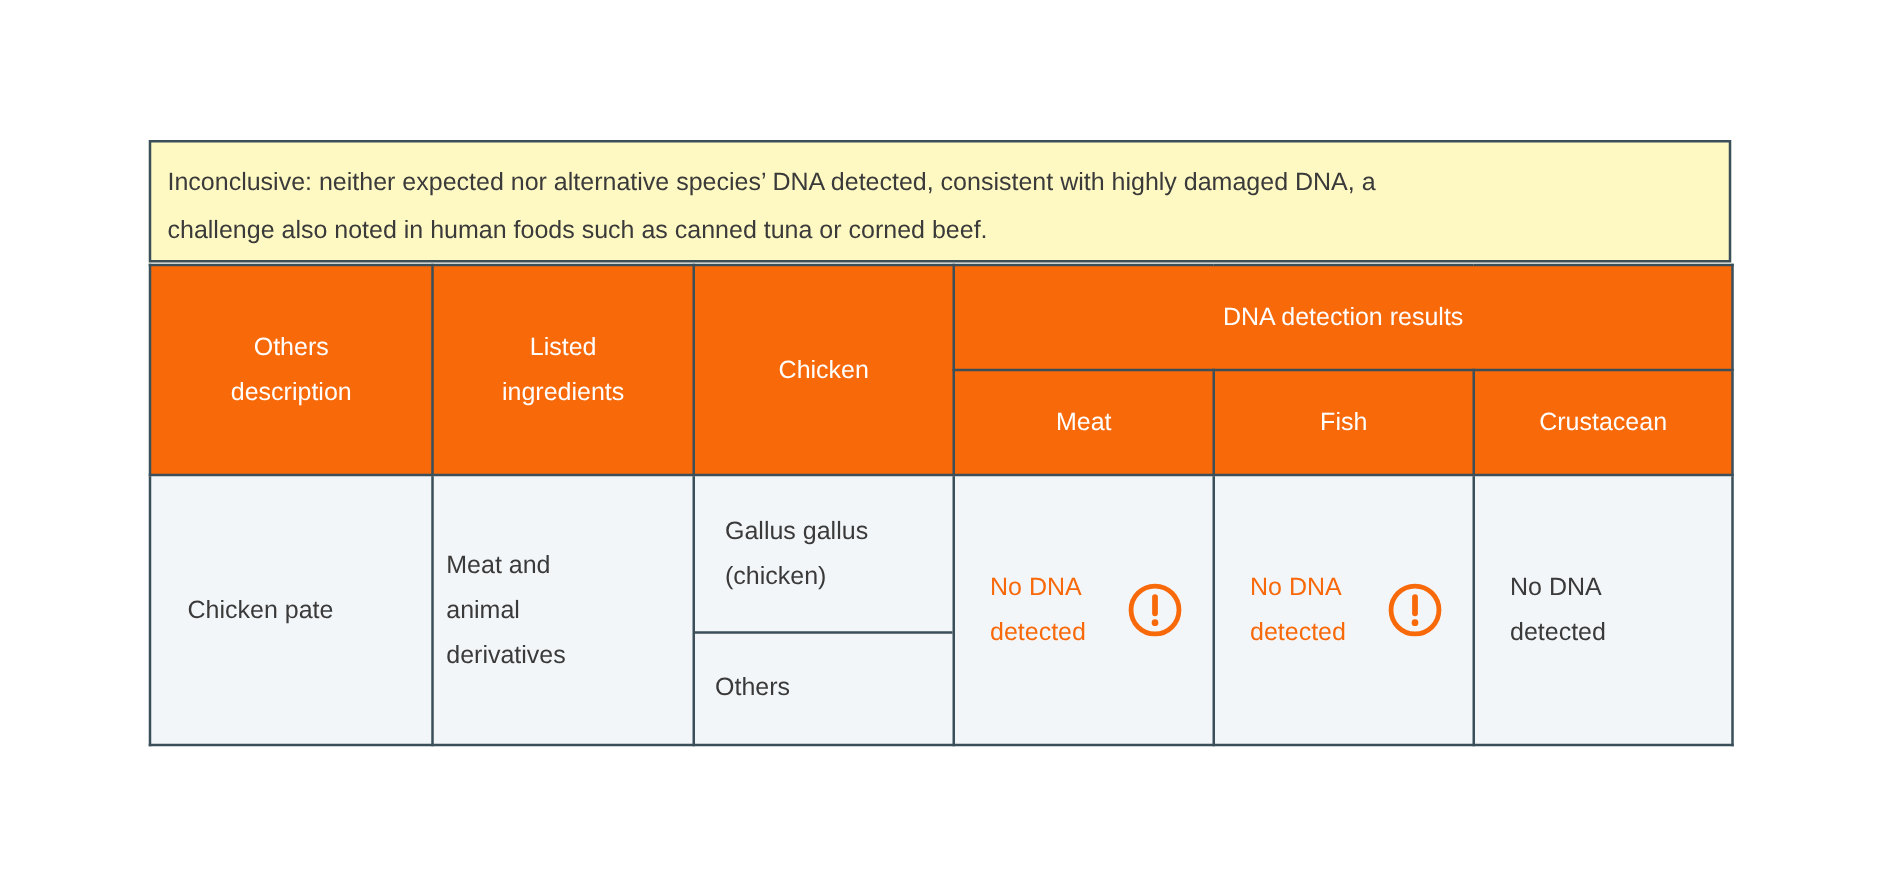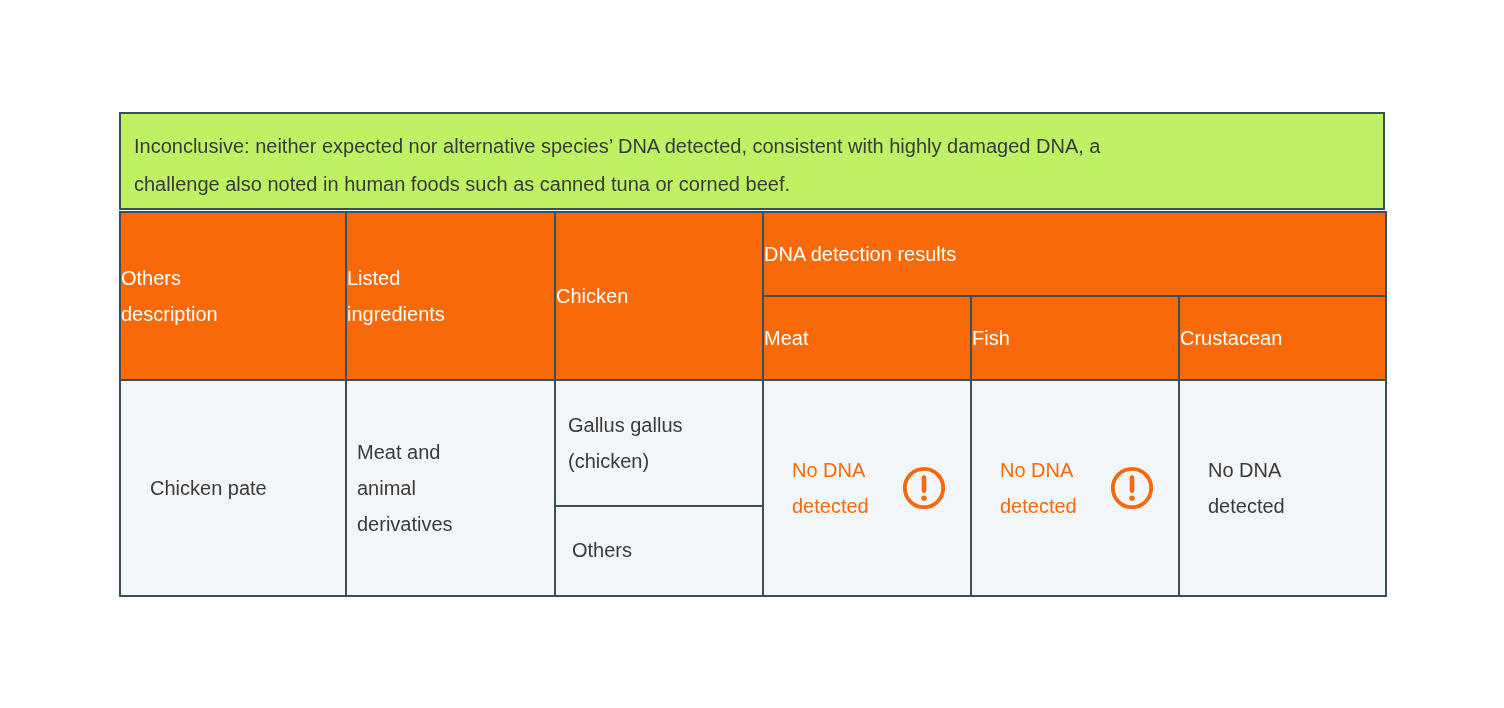--- a/index.html
+++ b/index.html
@@ -21,40 +21,40 @@
     overflow: hidden;
   }
   .stage { position: absolute; left: 119px; top: 112px; width: 1266px; }
 
   
   .note-box {
     border: 2px solid var(--border-dark);
     height: 98px;
     padding: 13px 13px 0 13px;
     margin-bottom: 1px;
-    background: #bef264;
+    background: #fef9c3;
   }
   .note-text {
     margin: 0;
     font-size: 20px;
     line-height: 38px;
     white-space: pre-line;
     color: var(--text-dark);
   }
 
   
   table.dna-table { border-collapse: collapse; table-layout: fixed; width: 1266px; }
   th, td { border: 2px solid var(--border-dark); }
   thead th {
     background: var(--accent-orange);
     color: var(--header-text);
     font-weight: 400;
     font-size: 20px;
     line-height: 36px;
-    text-align: left;
+    text-align: center;
     vertical-align: middle;
     white-space: pre-line;
     padding: 0;
   }
   tr.head-top { height: 84px; }
   tr.head-sub { height: 84px; }
   tbody tr.data-row { height: 216px; }
   tbody td {
     background: var(--cell-bg);
     font-size: 20px;
@@ -63,21 +63,21 @@
     color: var(--text-dark);
   }
   td.cell-product { padding-left: 29px; }
   td.cell-ingredients { padding-left: 10px; white-space: pre-line; }
   td.cell-expected { padding: 0; vertical-align: top; }
   .split { height: 212px; display: flex; flex-direction: column; }
   .split-top {
     height: 126px;
     border-bottom: 2px solid var(--border-dark);
     display: flex; align-items: center;
-    padding-left: 12px;
+    padding-left: 24px;
     white-space: pre-line;
   }
   .split-bottom {
     flex: 1;
     display: flex; align-items: center;
     padding-left: 16px;
     white-space: pre-line;
   }
   td.cell-result { padding-left: 28px; }
   .result-flex { display: flex; align-items: center; gap: 32px; }

